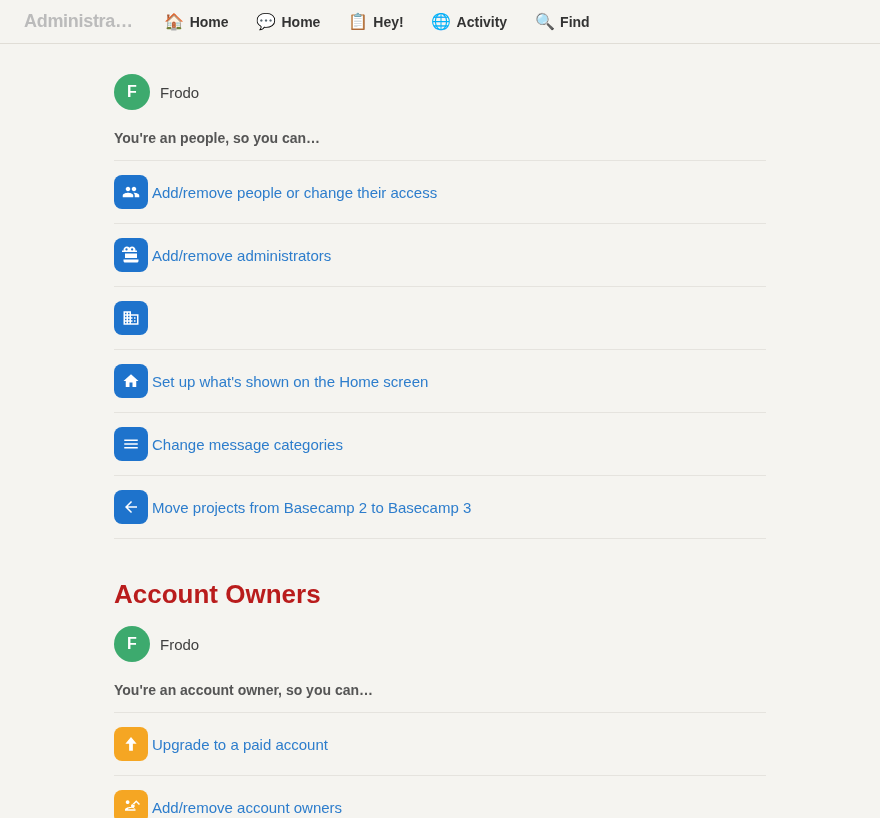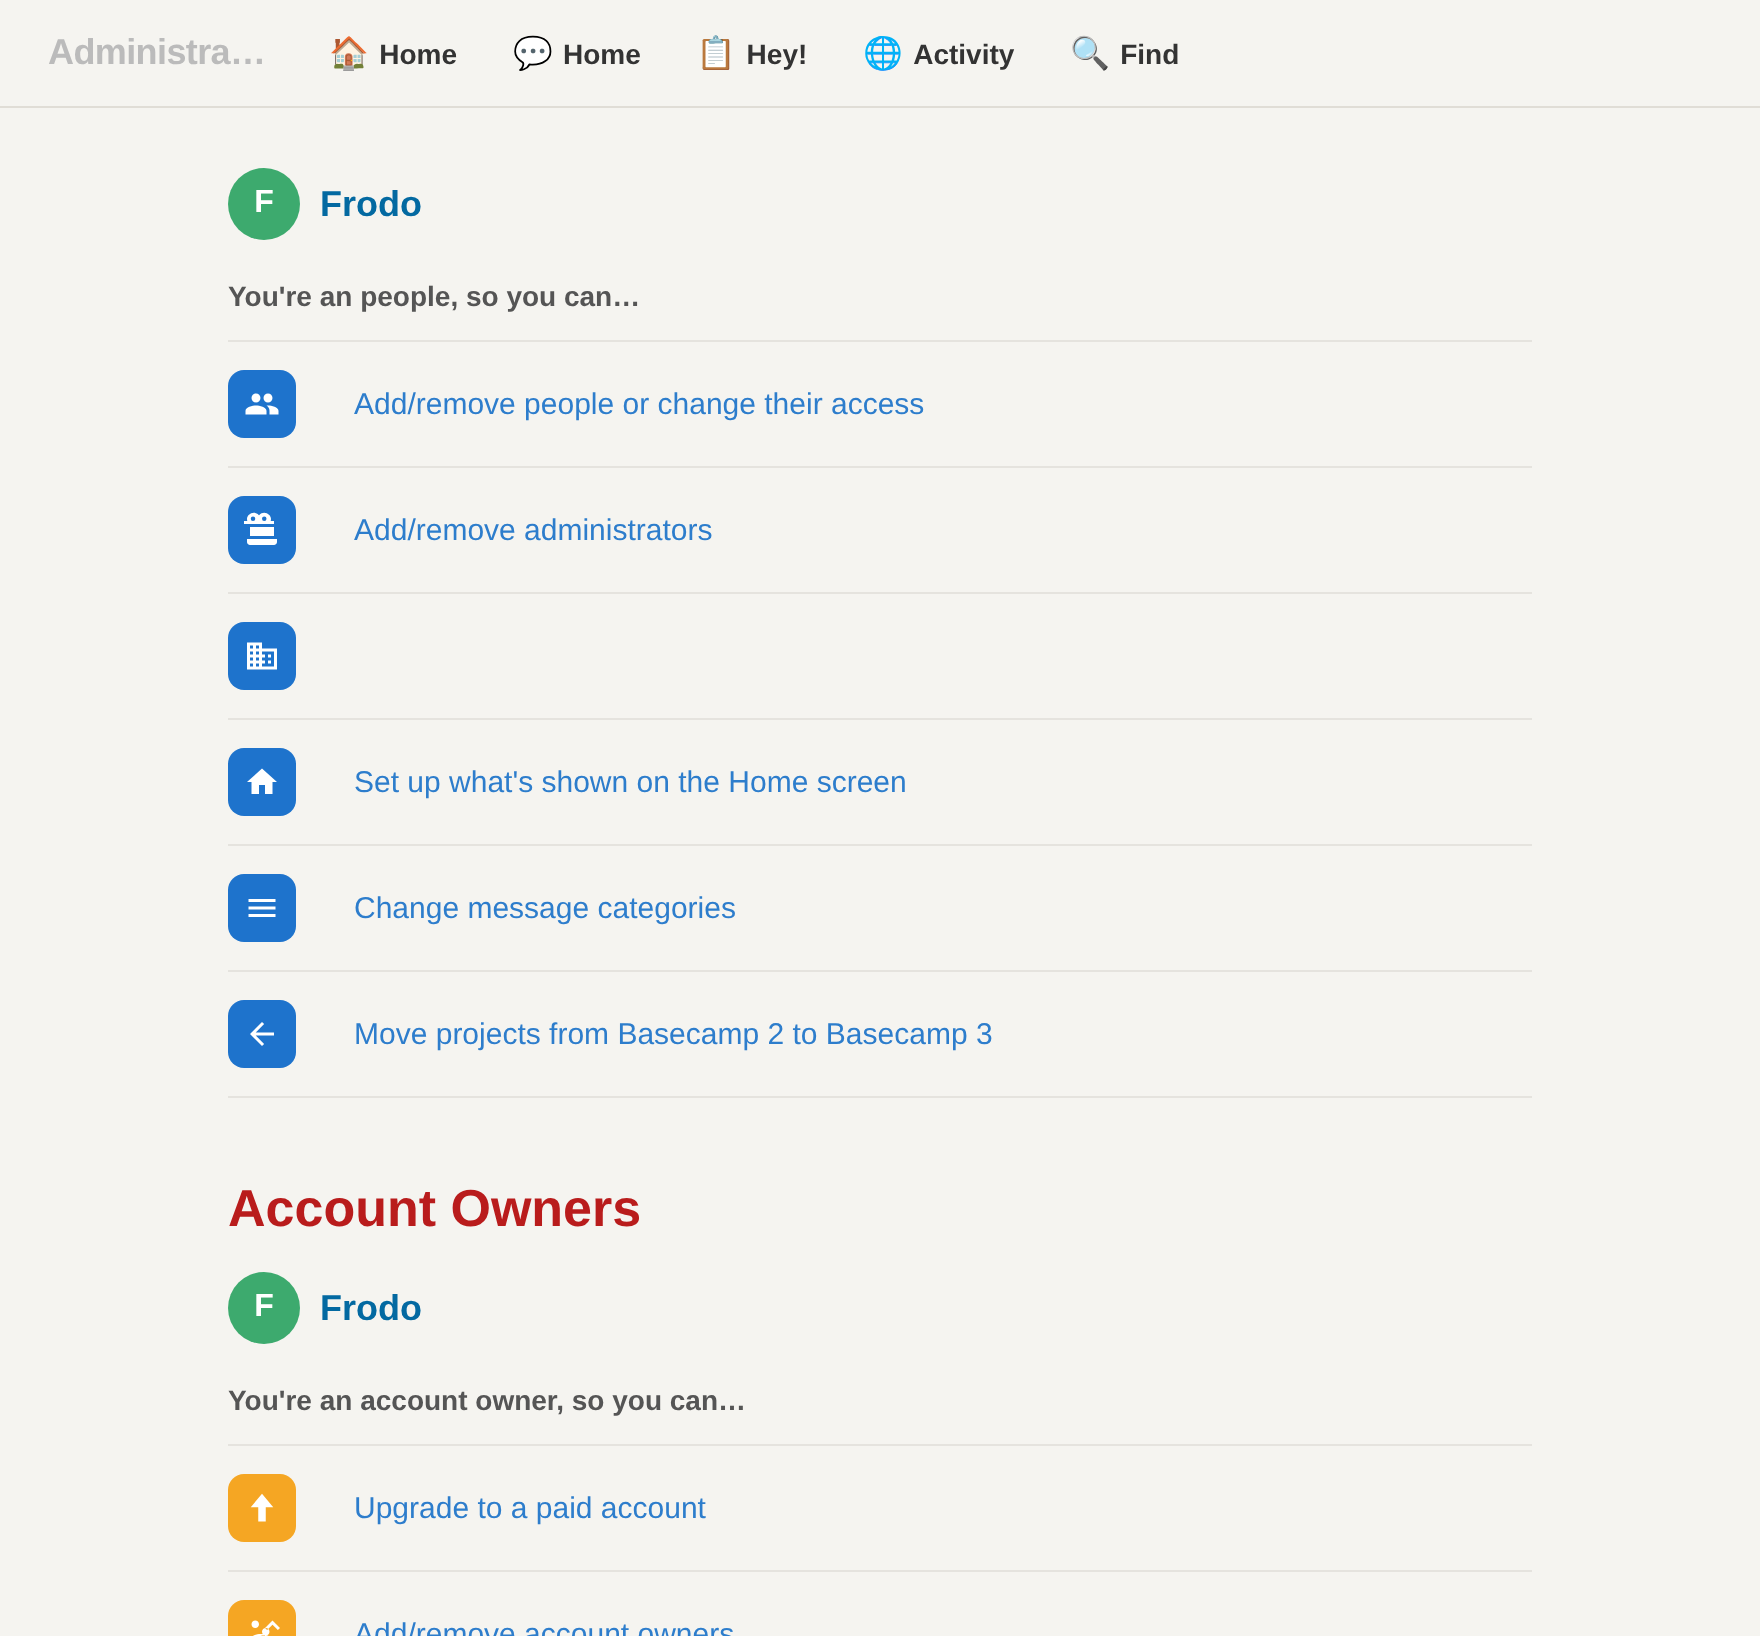--- a/index.html
+++ b/index.html
@@ -10,21 +10,21 @@
       font-size: 15px;
     }
 
     
     nav {
       display: flex;
       align-items: center;
       background: #f5f4f0;
       border-bottom: 1px solid #e0ddd6;
       padding: 4px 24px;
-      height: 54px;
+      height: 44px;
       position: relative;
     }
     .nav-title {
       font-size: 18px;
       font-weight: 700;
       color: #bbb;
       margin-right: 20px;
       letter-spacing: -0.3px;
     }
     .nav-links {
@@ -66,23 +66,23 @@
       align-items: center;
       justify-content: center;
     }
     .person-row {
       display: flex;
       align-items: center;
       gap: 10px;
       margin-bottom: 20px;
     }
     .person-name {
-      font-size: 18px;
-      color: #0369a1;
-      font-weight: 700;
+      font-size: 15px;
+      color: #404040;
+      font-weight: 400;
     }
 
     
     .section-title {
       font-size: 26px;
       font-weight: 800;
       color: #b91c1c;
       margin-bottom: 16px;
     }
     .can-label {
@@ -92,21 +92,21 @@
       margin-bottom: 14px;
     }
 
     
     .action-list {
       border-top: 1px solid #e5e3de;
     }
     .action-item {
       display: flex;
       align-items: center;
-      gap: 29px;
+      gap: 4px;
       padding: 14px 0;
       border-bottom: 1px solid #e5e3de;
       text-decoration: none;
       color: #2d7dcc;
       font-size: 15px;
       cursor: pointer;
     }
 
     .icon-box {
       width: 34px;

